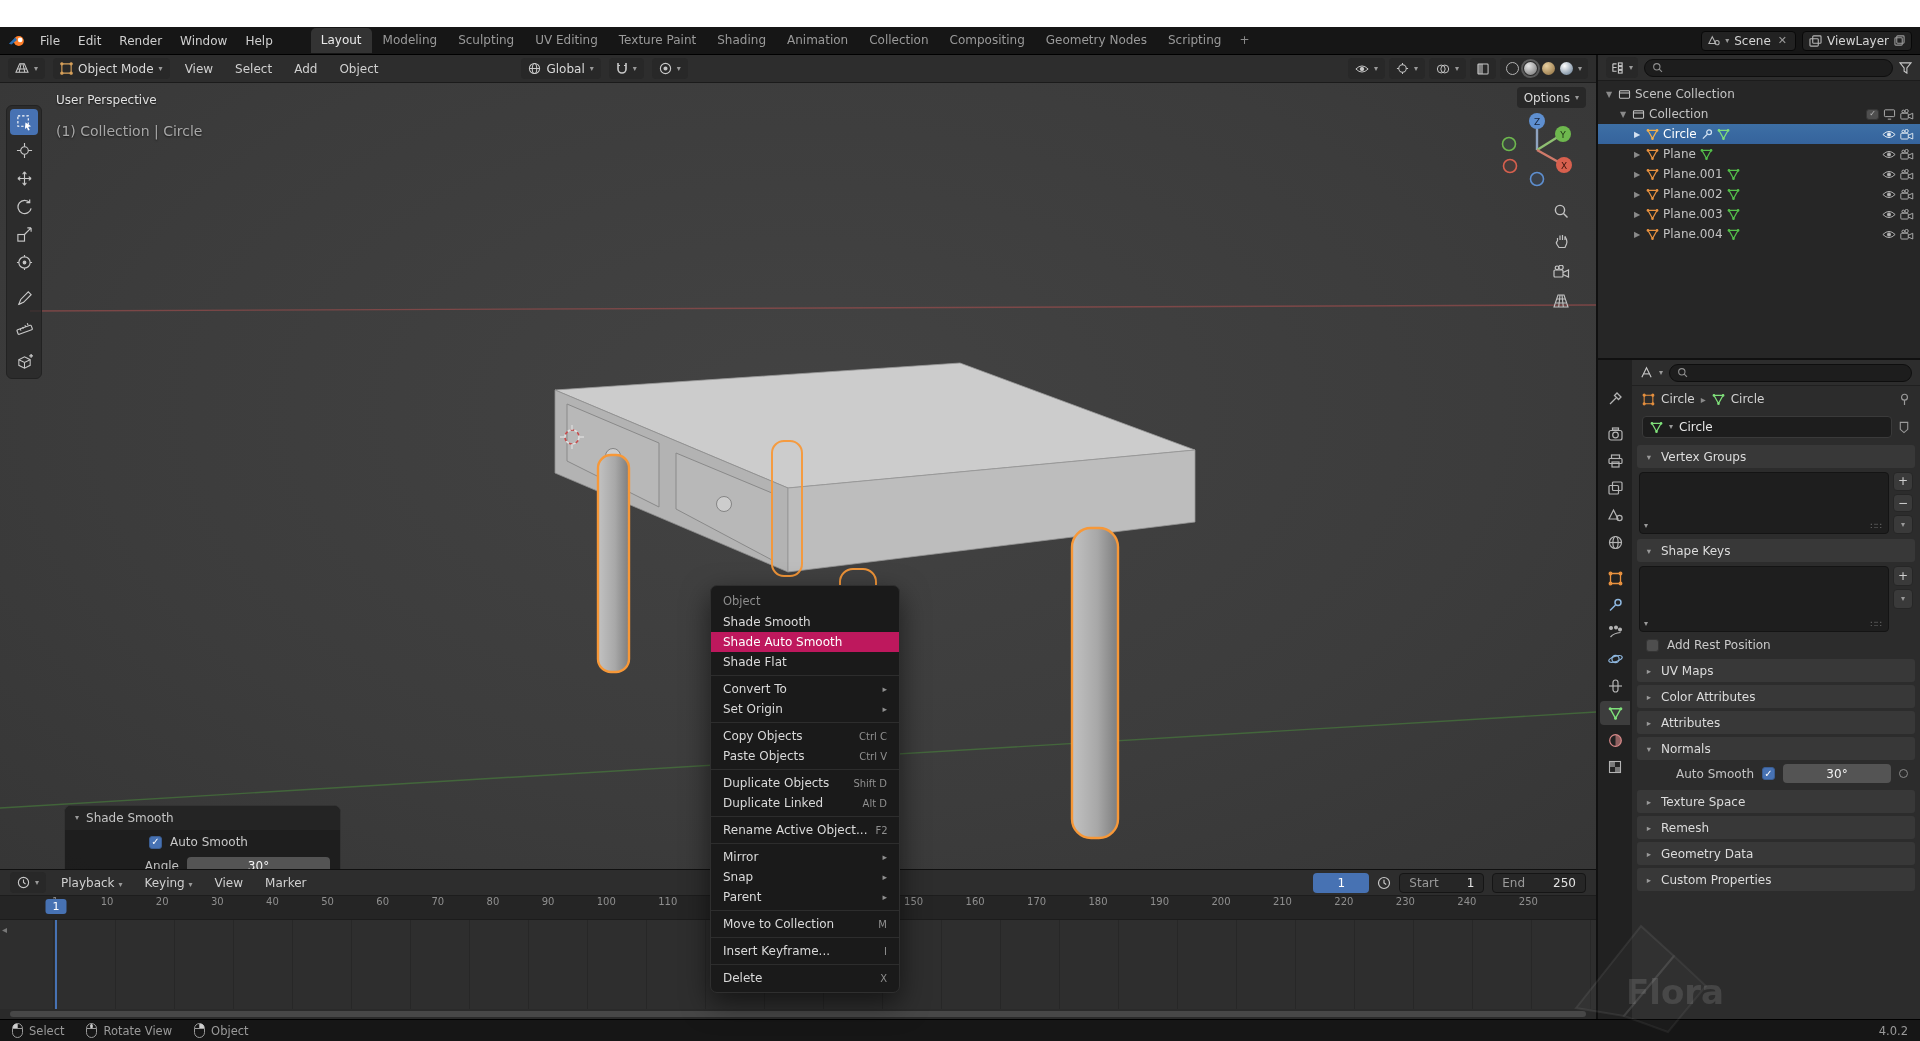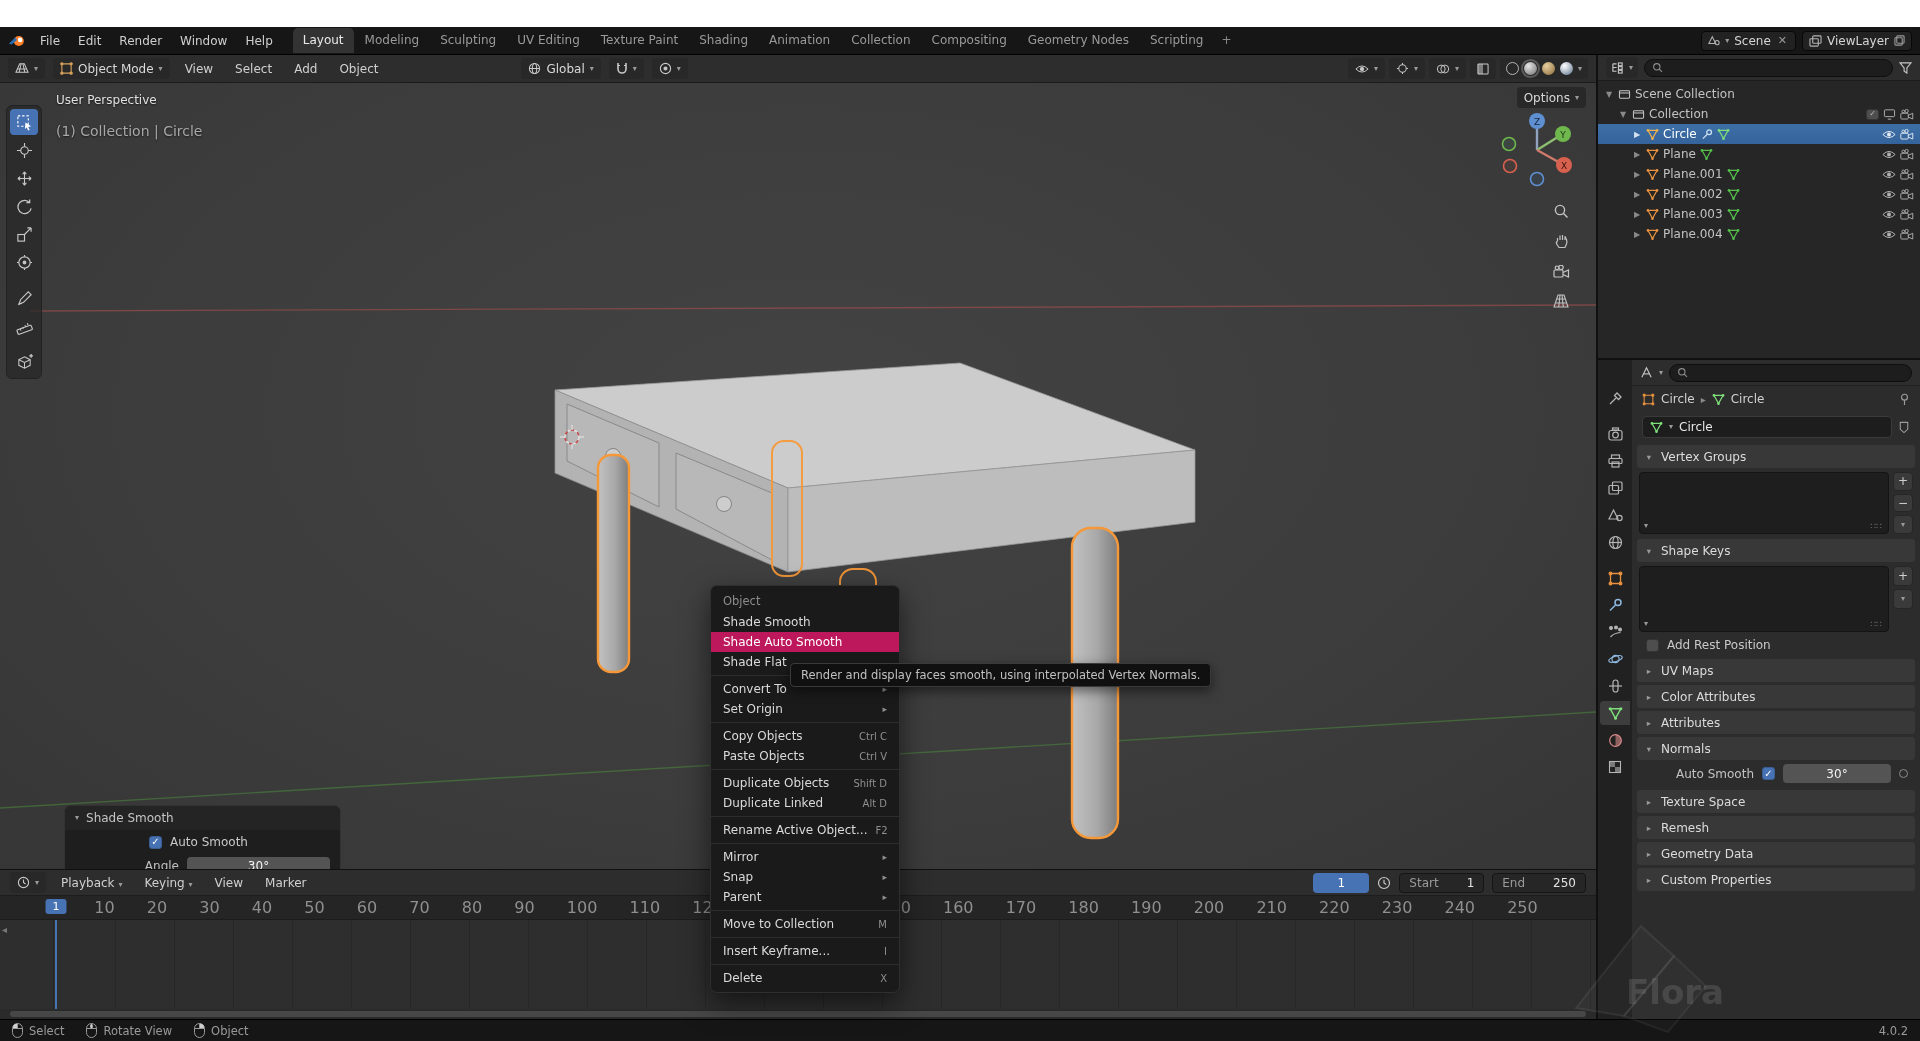--- a/index.html
+++ b/index.html
@@ -6,21 +6,21 @@
   html,body{width:1920px;height:1041px;overflow:hidden;background:#fff;
     font-family:"DejaVu Sans","Liberation Sans",sans-serif;font-size:12px;color:#c8c8c8;
     -webkit-user-select:none;user-select:none}
   #frame{position:relative;width:1920px;height:1041px;display:flex;flex-direction:column}
   #letterbox{height:27px;background:#ffffff;flex:0 0 27px}
   #app{flex:1;display:flex;flex-direction:column;background:#2b2b2b;position:relative}
 
   
   #topbar{flex:0 0 28px;background:#161616;display:flex;align-items:center;padding:0 8px;gap:2px;border-bottom:1px solid #000}
   .tmenu{padding:3px 8px;border-radius:4px;color:#cfcfcf}
-  .tabs{display:flex;align-items:flex-end;margin-left:10px;flex:1;min-width:0;overflow:hidden;gap:1px}
+  .tabs{display:flex;align-items:flex-end;margin-left:28px;flex:1;min-width:0;overflow:hidden;gap:1px}
   .tab{padding:5px 10px 6px;border-radius:5px 5px 0 0;color:#9a9a9a;white-space:nowrap;font-size:12px}
   .tab.active{background:#333333;color:#e9e9e9}
   .tab.plus{color:#8a8a8a;padding:5px 7px 6px}
   .tb-right{display:flex;align-items:center;gap:6px;margin-left:8px}
   .pill{display:flex;align-items:center;gap:5px;background:#222;border:1px solid #080808;border-radius:4px;height:20px;padding:0 6px;color:#d5d5d5}
   .chev{font-size:8px;color:#9a9a9a;line-height:1}
   .xbtn{color:#9a9a9a;font-size:11px;padding:0 2px}
 
   
   #main{flex:1;display:flex;min-height:0}
@@ -77,21 +77,21 @@
   .slider{height:19px;background:#545454;border-radius:4px;display:flex;align-items:center;justify-content:center;color:#f2f2f2;flex:1}
   .cb{width:13px;height:13px;border-radius:3px;background:#4e4e4e;border:1px solid #353535;display:inline-flex;align-items:center;justify-content:center;flex:0 0 13px}
   .cb.on{background:#4772b3;border-color:#3a5d92}
   .cb .tick{color:#fff;font-size:10px;line-height:1}
 
   
   #timeline{flex:0 0 150px;background:#2a2a2a;border-top:1px solid #101010;display:flex;flex-direction:column}
   .tl-header{flex:0 0 26px;background:#2d2d2d;border-bottom:1px solid #1d1d1d;display:flex;align-items:center;gap:8px;padding:0 10px}
   .tl-rest{flex:1;position:relative}
   .tl-ruler{position:absolute;left:0;right:0;top:0;height:24px;background:#252525;border-bottom:1px solid #1c1c1c}
-  #ruler-labels{position:absolute;left:52px;right:58px;top:0;bottom:0;display:flex;justify-content:space-between;align-items:center;color:#8f8f8f;font-size:16px}
+  #ruler-labels{position:absolute;left:52px;right:58px;top:0;bottom:0;display:flex;justify-content:space-between;color:#8f8f8f;font-size:10px}
   .tl-body{position:absolute;left:0;right:0;top:24px;bottom:10px;background:#2e2e2e;
     background-image:repeating-linear-gradient(90deg,#272727 0 1px,transparent 1px 59px);background-position:56px 0}
   .tl-scroll{position:absolute;left:10px;right:10px;bottom:2px;height:6px;background:#474747;border-radius:3px}
   #playhead-line{position:absolute;left:55px;top:24px;bottom:10px;width:2px;background:#4772b3;z-index:3}
   #playhead-label{position:absolute;left:56px;top:3px;transform:translateX(-50%);background:#4772b3;color:#fff;border-radius:3px;padding:1px 7px;font-size:11px;z-index:4}
   .framefield{background:#4772b3;color:#fff;border-radius:4px;height:20px;min-width:56px;display:flex;align-items:center;justify-content:center}
   .rangefield{background:#262626;border:1px solid #151515;border-radius:4px;height:20px;display:flex;align-items:center;gap:28px;padding:0 9px}
   .rangefield .rl{color:#9a9a9a}.rangefield .rv{color:#e2e2e2}
   .tl-left-arrow{position:absolute;left:2px;top:28px;color:#777;font-size:10px;z-index:4}
 
@@ -592,21 +592,20 @@
               <span class="lab">Insert Keyframe...</span>
               <span class="sc">I</span>
             </div>
         <div class="msep"></div>
         <div class="mitem">
               <span class="lab">Delete</span>
               <span class="sc">X</span>
             </div>
       </div>
 
-      <div id="tooltip">Render and display faces smooth, using interpolated Vertex Normals.</div>
     </div>
 
     <aside id="right">
 
       <section id="outliner">
         <div class="ol-header">
           <span class="hbtn" style="padding:0 5px">
             <svg class="i" width="13" height="12" viewBox="0 0 14 13" stroke="#c8c8c8" fill="none" stroke-width="1.2">
                   <path d="M2 2 H6 M2 2 V10 H6 M2 6 H6"></path>
                   <rect x="8" y="1" width="4" height="3"></rect>

